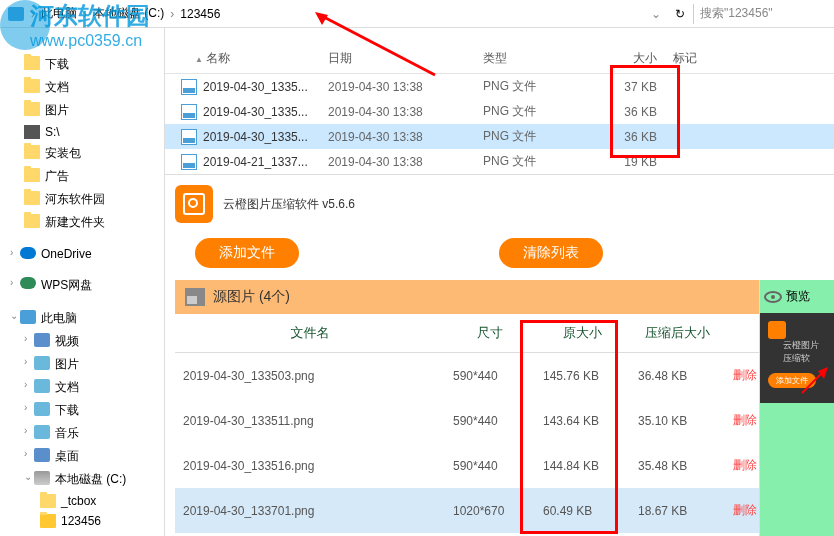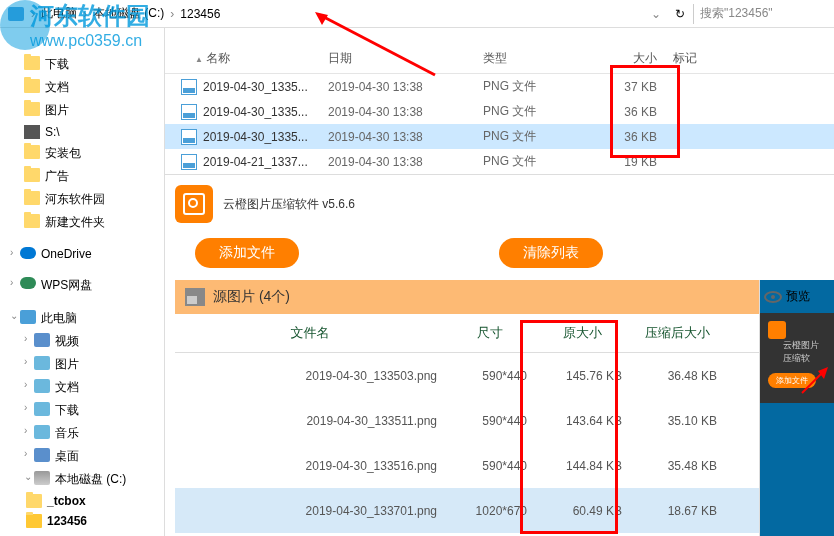--- a/index.html
+++ b/index.html
@@ -14,21 +14,21 @@
     
     .watermark { position: absolute; top: 0; left: 0; z-index: 100; pointer-events: none; }
     .watermark-text { color: #0099dd; font-size: 24px; font-weight: bold; opacity: 0.8; }
     .watermark-url { color: #0099dd; font-size: 16px; opacity: 0.8; }
     .watermark-icon { position: absolute; top: 0; left: 0; width: 50px; height: 50px; background: #0099dd; border-radius: 50%; opacity: 0.5; }
     
     .main-content { display: flex; height: calc(100% - 28px); }
     
     .sidebar { width: 165px; border-right: 1px solid #ddd; overflow: hidden; padding-top: 25px; }
     .sidebar-item { display: flex; align-items: flex-start; padding: 3px 8px 3px 24px; cursor: pointer; }
-    .sidebar-item.sub { padding-left: 26px; font-weight: bold; }
+    .sidebar-item.sub { padding-left: 40px; }
     .tree-arrow { width: 10px; color: #888; font-size: 10px; }
     .folder-icon { width: 16px; height: 14px; background: #ffd86b; margin-right: 5px; border-radius: 1px; position: relative; }
     .folder-icon::before { content: ''; position: absolute; top: -2px; left: 0; width: 7px; height: 3px; background: #ffd86b; border-radius: 1px 1px 0 0; }
     .folder-icon.sel { background: #ffc833; }
     .computer-icon { width: 16px; height: 14px; background: #4a9fd8; margin-right: 5px; border-radius: 2px; }
     .onedrive-icon { width: 16px; height: 12px; background: #0078d4; margin-right: 5px; border-radius: 6px; }
     .wps-icon { width: 16px; height: 12px; background: #2e8b57; margin-right: 5px; border-radius: 6px; }
     .disk-icon { width: 16px; height: 14px; background: linear-gradient(#999, #ccc); margin-right: 5px; border-radius: 2px; }
     .video-icon, .pic-icon, .doc-icon, .dl-icon, .music-icon, .desk-icon { width: 16px; height: 14px; margin-right: 5px; border-radius: 2px; }
     .video-icon { background: #5a8fcc; }
@@ -77,29 +77,29 @@
     
     .source-header { display: flex; align-items: center; padding: 8px 10px; background: #fdba74; }
     .source-icon { width: 20px; height: 18px; background: #888; margin-right: 8px; position: relative; }
     .source-icon::after { content: ''; position: absolute; bottom: 2px; left: 2px; width: 10px; height: 8px; background: #ccc; }
     .source-title { font-size: 14px; color: #333; flex: 1; }
     .grid-icon { display: grid; grid-template-columns: 1fr 1fr; gap: 2px; width: 16px; height: 16px; margin-right: 20px; }
     .grid-icon > span { background: #555; }
     
     .app-table { width: 100%; border-collapse: collapse; }
     .app-table th { padding: 10px 8px; font-weight: normal; color: #14532d; font-size: 13px; border-bottom: 1px solid #ddd; text-align: center; }
-    .app-table td { padding: 14px 8px; text-align: right; color: #555; font-size: 12px; }
+    .app-table td { padding: 14px 8px; text-align: left; color: #555; font-size: 12px; }
     .app-table tr.hover { background: #d6e9f8; }
     .app-table .op-del { color: #ff4444; cursor: pointer; }
     .app-table th:first-child, .app-table td:first-child { width: 270px; }
     .app-table th:nth-child(2), .app-table td:nth-child(2) { width: 90px; }
     .app-table th:nth-child(3), .app-table td:nth-child(3) { width: 95px; }
     .app-table th:nth-child(4), .app-table td:nth-child(4) { width: 95px; }
     
-    .preview-panel { position: absolute; right: 0; top: 280px; width: 75px; height: 256px; border-left: 1px solid #ddd; background: #0369a1; }
+    .preview-panel { position: absolute; right: 0; top: 280px; width: 75px; height: 256px; border-left: 1px solid #ddd; background: #86efac; }
     .preview-header { display: flex; align-items: center; padding: 8px 4px; gap: 4px; }
     .eye-icon { width: 18px; height: 12px; border: 2px solid #666; border-radius: 50%; position: relative; }
     .eye-icon::after { content: ''; position: absolute; top: 2px; left: 5px; width: 4px; height: 4px; background: #666; border-radius: 50%; }
     .preview-body { background: #333; height: 90px; padding: 8px; }
     .preview-mini-icon { width: 18px; height: 18px; background: #ff7f00; border-radius: 3px; display: inline-block; vertical-align: middle; }
     .preview-mini-text { color: #ccc; font-size: 9px; display: inline-block; margin-left: 15px; }
     .preview-mini-btn { background: #ff7f00; color: #fff; font-size: 8px; padding: 2px 8px; border-radius: 8px; margin-top: 8px; display: inline-block; }
   </style>
 </head>
 <body>

